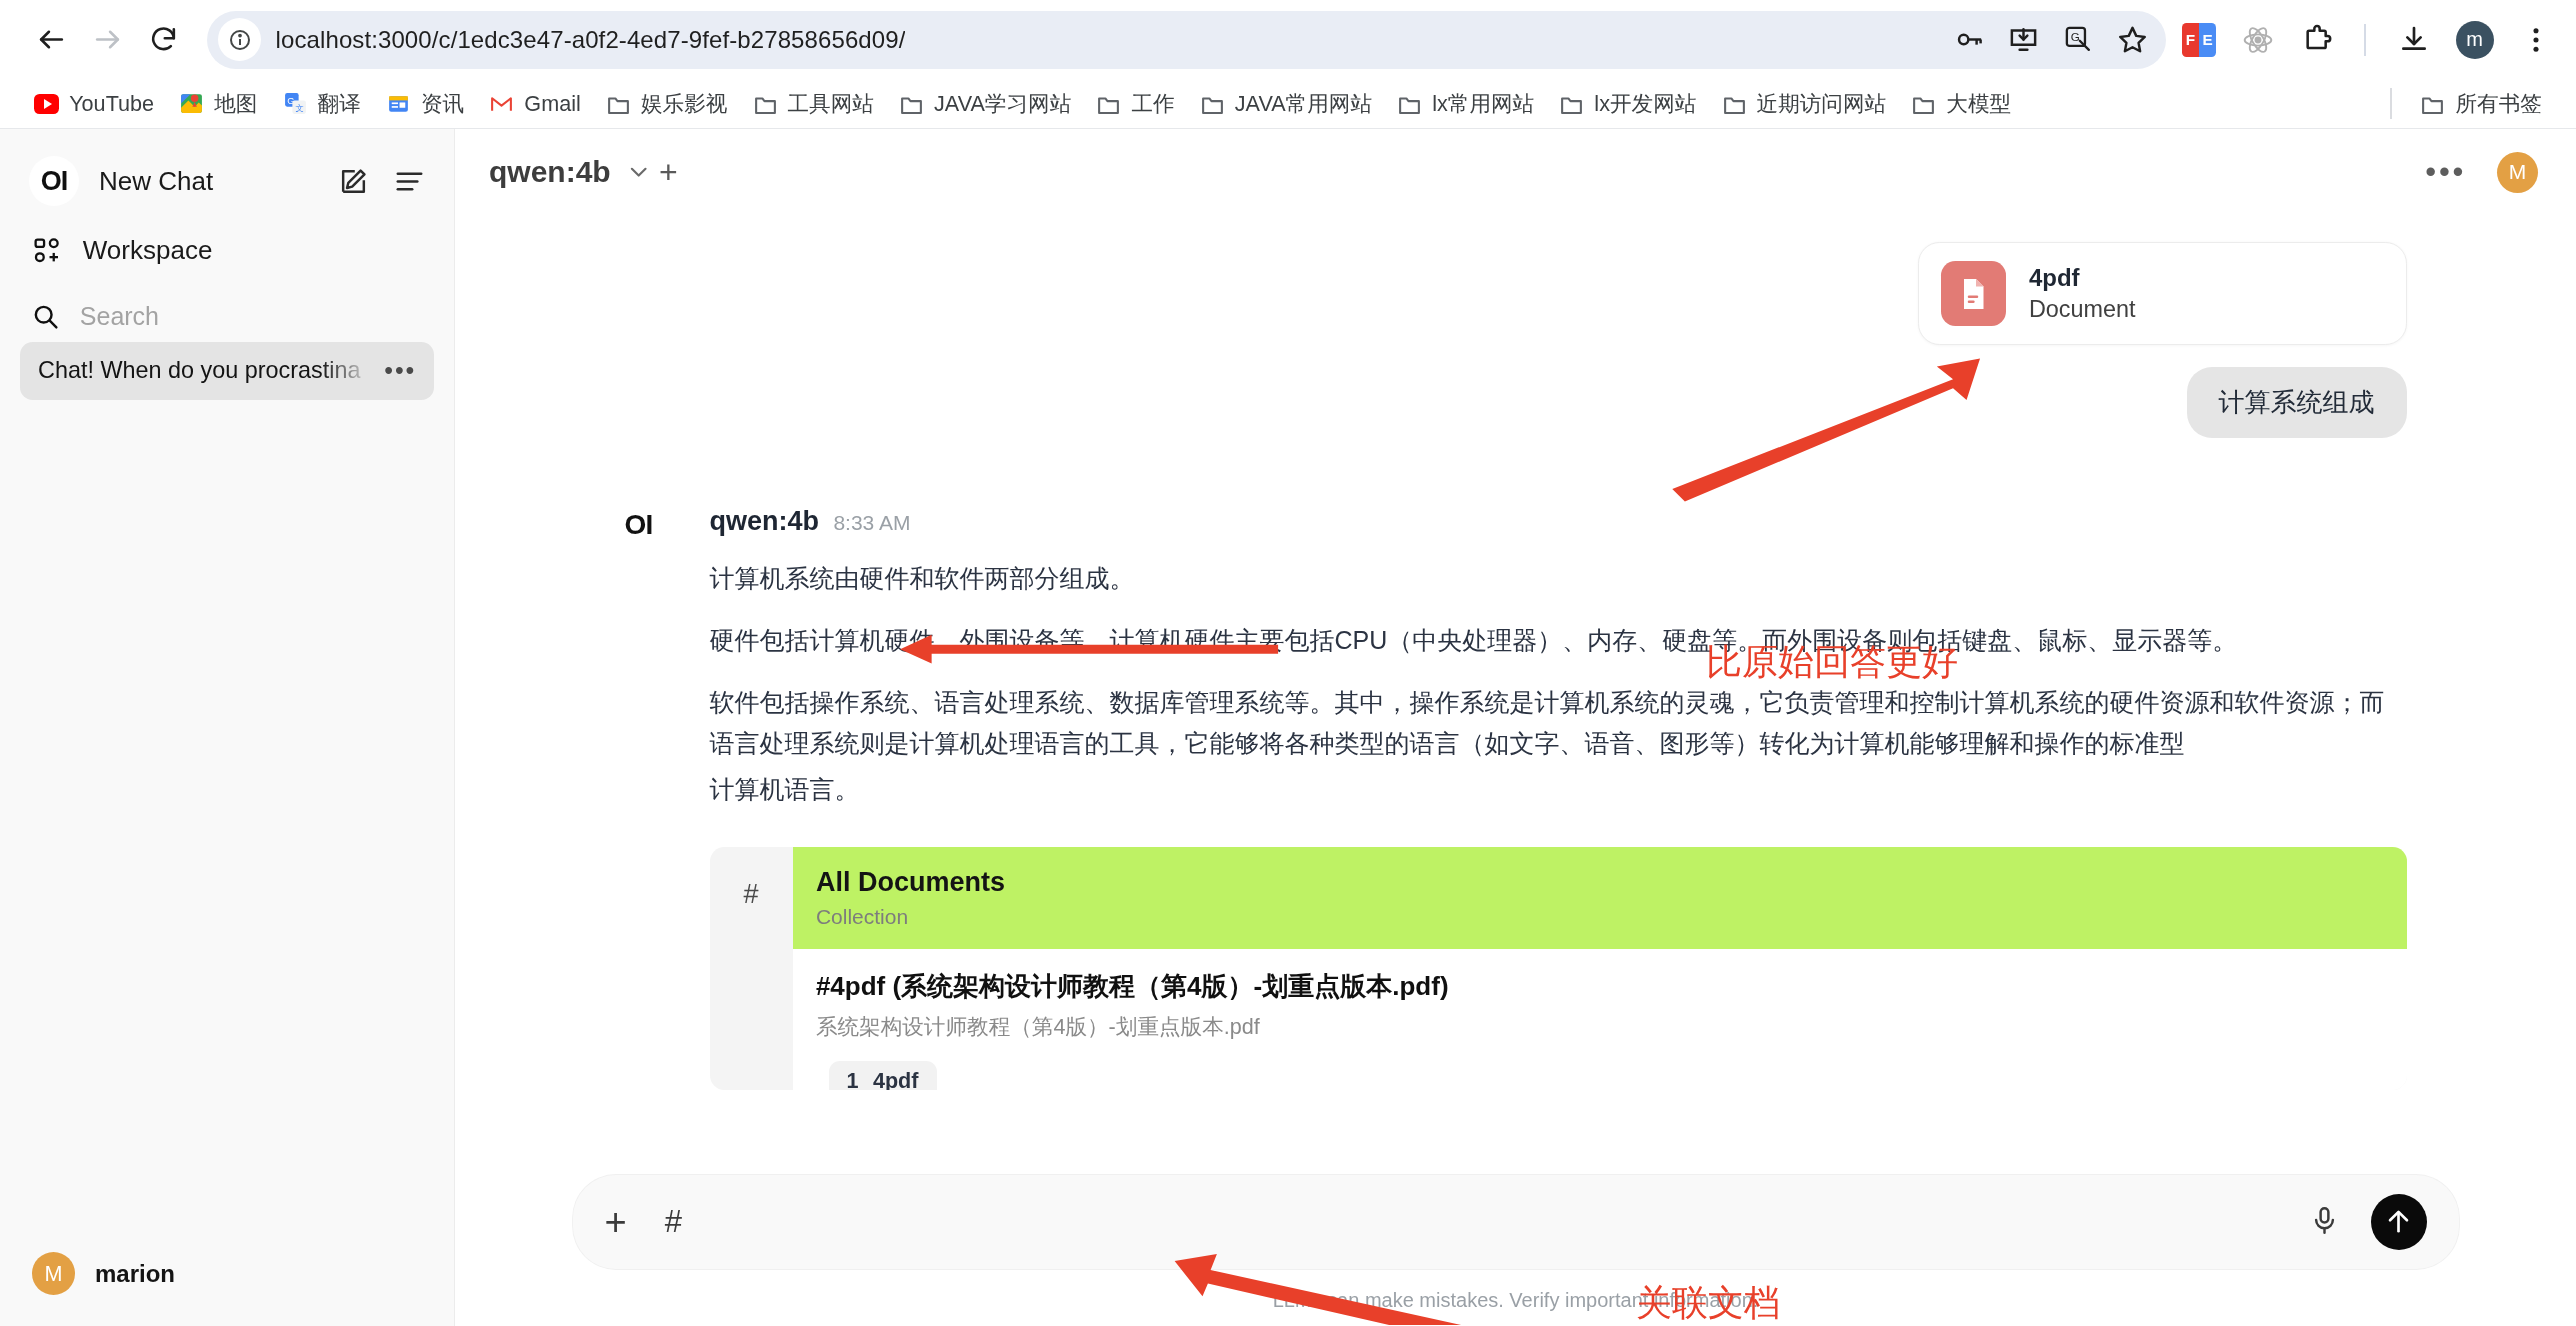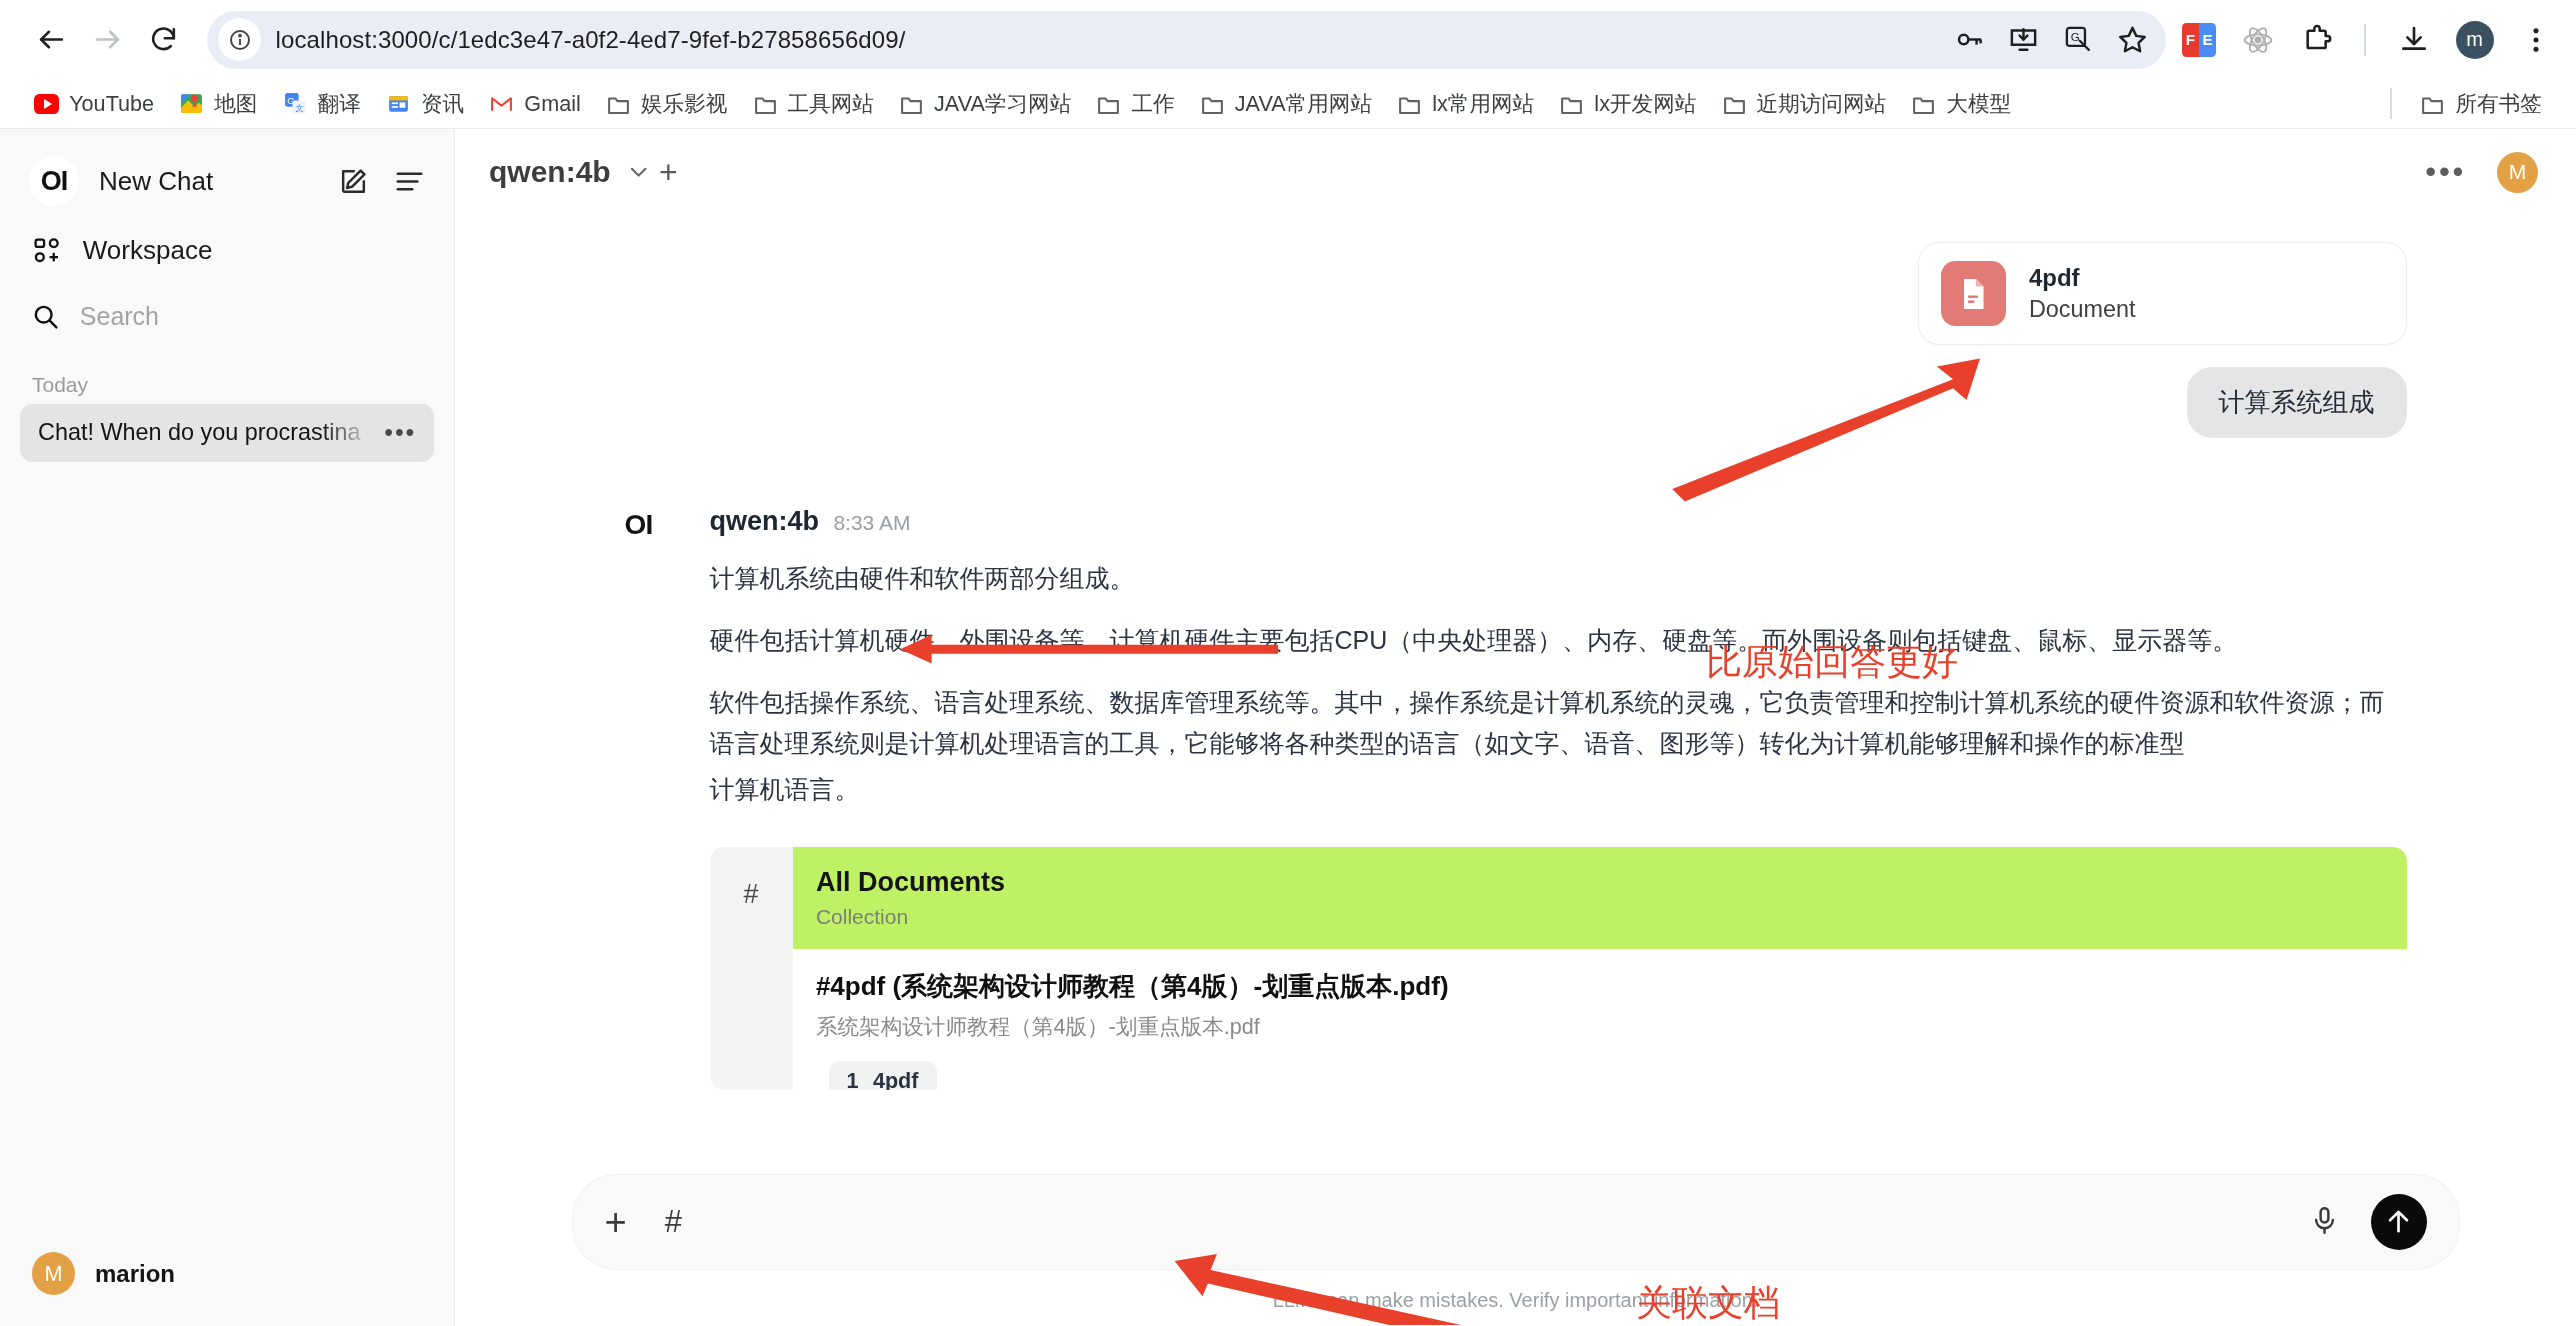--- a/index.html
+++ b/index.html
@@ -527,21 +527,20 @@
     <div class="sb-search">
       <span class="ico">
         <svg viewBox="0 0 24 24" fill="none" stroke="currentColor" stroke-width="2" stroke-linecap="round">
             <circle cx="10.5" cy="10.5" r="6.5"></circle>
             <line x1="15.5" y1="15.5" x2="21" y2="21"></line>
           </svg>
       </span>
       <input type="text" placeholder="Search" style="">
     </div>
 
-    <div class="sb-section-label">Today</div>
 
     <div class="sb-chat">
       <span class="txt">Chat! When do you procrastina</span>
       <span class="dots">•••</span>
     </div>
 
     <div class="sb-foot">
       <span class="sb-avatar">M</span>
       <span class="sb-username">marion</span>
     </div>

